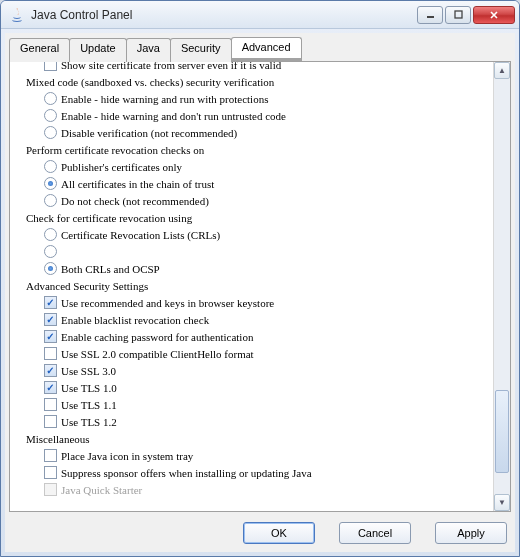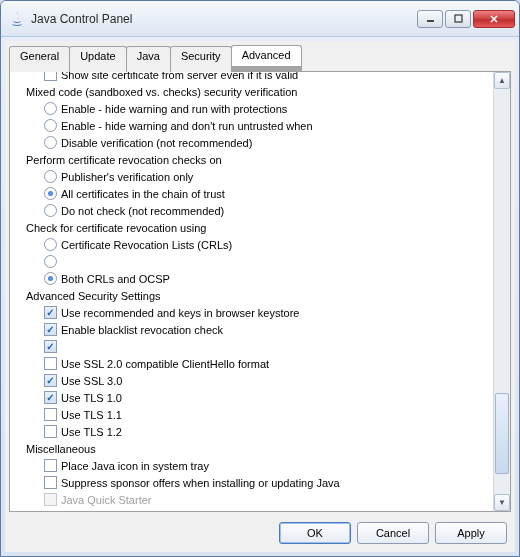--- a/index.html
+++ b/index.html
@@ -15,21 +15,21 @@
   .window {
     width: 520px;
     height: 557px;
     background: linear-gradient(#e8eef8, #d8e2f0);
     border: 1px solid #5a7aa8;
     border-radius: 6px 6px 0 0;
     display: flex;
     flex-direction: column;
   }
   .titlebar {
-    height: 36px;
+    height: 28px;
     background: linear-gradient(#f5f8fc, #dce6f2);
     border-bottom: 1px solid #b8c8dc;
     display: flex;
     align-items: center;
     padding: 0 4px 0 8px;
     border-radius: 5px 5px 0 0;
   }
   .java-icon {
     width: 16px; height: 16px;
     margin-right: 6px;
@@ -76,37 +76,38 @@
     background: #f0f0f0;
     border-radius: 3px 3px 0 0;
     margin-right: -1px;
     font-size: 11px;
     position: relative;
     top: 1px;
   }
   .tab.active {
     background: #fff;
     z-index: 2;
-    border-bottom: 5px solid #a3a3a3;
+    border-bottom: 3px solid #a3a3a3;
     padding-bottom: 5px;
     top: 0;
   }
   .tab-page {
     flex: 1;
     background: #fff;
     border: 1px solid #a0a0a0;
     margin: 0 4px 4px 4px;
     display: flex;
     flex-direction: column;
     min-height: 0;
   }
   .scroll-wrap {
     flex: 1;
     display: flex;
     min-height: 0;
+    font-family: Liberation Serif, serif;
   }
   .tree {
     flex: 1;
     overflow: hidden;
     padding: 2px 0 2px 2px;
   }
   .scrollbar {
     width: 17px;
     background: #f0f0f0;
     border-left: 1px solid #d8d8d8;
@@ -153,21 +154,21 @@
   .chk.sel {
     background: linear-gradient(#e8f0fc, #d0e0f4);
   }
   .chk.sel::after {
     content:"✓"; color:#2060c0; font-size:10px; font-weight:bold;
     line-height:1;
   }
   .disabled { color:#a0a0a0; }
   .disabled .chk { border-color:#c8c8c8; background:#f4f4f4; }
   .btns {
-    display:flex; justify-content:flex-end; gap:6px;
+    display:flex; justify-content:flex-end; gap:24px;
     padding: 6px 8px 8px 8px;
   }
   .btn {
     min-width: 72px;
     height: 22px;
     border: 1px solid #8a9ab0;
     border-radius: 3px;
     background: linear-gradient(#fdfdfe, #e6ecf4);
     font-size: 11px;
     display:flex;align-items:center;justify-content:center;
@@ -221,30 +222,30 @@
               <span class="chk"></span>
               <span>Show site certificate from server even if it is valid</span>
             </div>
             <div class="node heading">Mixed code (sandboxed vs. checks) security verification</div>
             <div class="node child">
               <span class="rdo"></span>
               <span>Enable - hide warning and run with protections</span>
             </div>
             <div class="node child">
               <span class="rdo"></span>
-              <span>Enable - hide warning and don't run untrusted when</span>
+              <span>Enable - hide warning and don't run untrusted code</span>
             </div>
             <div class="node child">
               <span class="rdo"></span>
               <span>Disable verification (not recommended)</span>
             </div>
             <div class="node heading">Perform certificate revocation checks on</div>
             <div class="node child">
               <span class="rdo"></span>
-              <span>Publisher's verification only</span>
+              <span>Publisher's certificates only</span>
             </div>
             <div class="node child">
               <span class="rdo sel"></span>
               <span>All certificates in the chain of trust</span>
             </div>
             <div class="node child">
               <span class="rdo"></span>
               <span>Do not check (not recommended)</span>
             </div>
             <div class="node heading">Check for certificate revocation using</div>
@@ -263,20 +264,21 @@
             <div class="node child">
               <span class="chk sel"></span>
               <span>Use recommended and keys in browser keystore</span>
             </div>
             <div class="node child">
               <span class="chk sel"></span>
               <span>Enable blacklist revocation check</span>
             </div>
             <div class="node child">
               <span class="chk sel"></span>
+              <span>Enable caching password for authentication</span>
             </div>
             <div class="node child">
               <span class="chk"></span>
               <span>Use SSL 2.0 compatible ClientHello format</span>
             </div>
             <div class="node child">
               <span class="chk sel"></span>
               <span>Use SSL 3.0</span>
             </div>
             <div class="node child">

